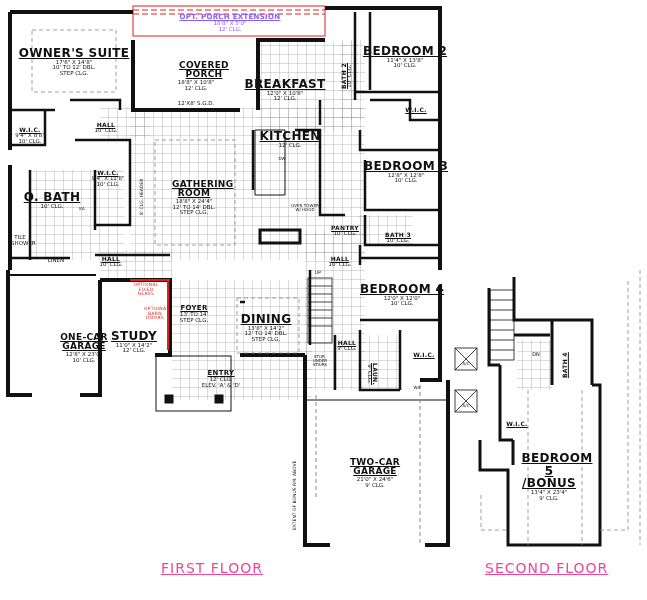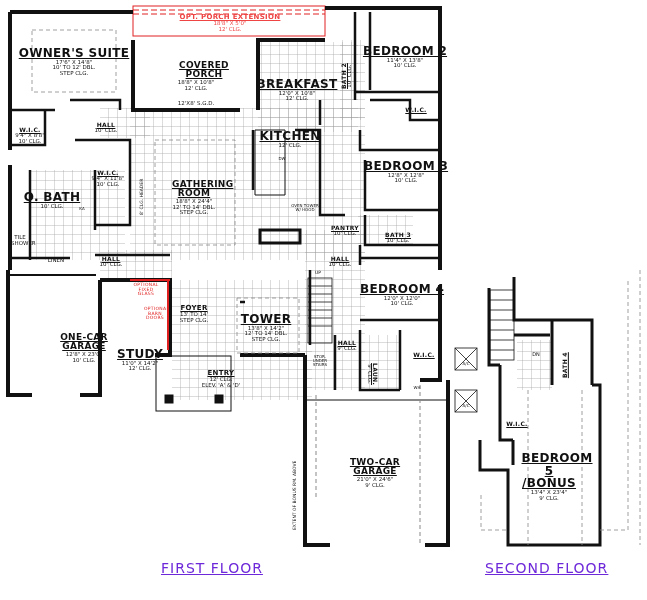--- a/index.html
+++ b/index.html
@@ -3,25 +3,25 @@
 <meta charset="utf-8">
 <style>
   html,body{margin:0;padding:0;background:#fff;}
   body{width:647px;height:600px;position:relative;overflow:hidden;font-family:"DejaVu Sans",sans-serif;}
   #plan{position:absolute;left:0;top:0;width:647px;height:600px;}
   .lbl{position:absolute;text-align:center;color:#111;line-height:1.05;white-space:nowrap;transform:translateX(-50%);}
   .lbl .t{display:block;font-size:12px;font-weight:bold;letter-spacing:0.3px;text-decoration:underline;}
   .lbl .d{display:block;font-size:5.5px;}
   .lbl.big .t{font-size:9px;}
   .lbl.small .t{font-size:6px;}
-  .lbl.red{color:#ef4444;}
+  .lbl.red{color:#8b5cf6;}
   .lbl.red .t{font-size:7px;}
   .lbl.redsm{color:#e02020;}
   .lbl.redsm .t{font-size:4.5px;text-decoration:none;font-weight:normal;}
-  .floor-title{position:absolute;font-size:14px;letter-spacing:1px;text-decoration:underline;color:#6d28d9;font-family:"DejaVu Sans",sans-serif;}
+  .floor-title{position:absolute;font-size:14px;letter-spacing:1px;text-decoration:underline;color:#ec4899;font-family:"DejaVu Sans",sans-serif;}
   .vert{position:absolute;font-size:4.5px;color:#111;transform-origin:left top;white-space:nowrap;}
 </style>
 </head>
 <body>
 
 <svg id="plan" viewBox="0 0 647 600" xmlns="http://www.w3.org/2000/svg">
   <defs>
     <pattern id="tile" width="9" height="9" patternUnits="userSpaceOnUse">
       <path d="M9 0 L0 0 0 9" fill="none" stroke="#9a9a9a" stroke-width="0.7"></path>
     </pattern>
@@ -187,21 +187,21 @@
     <span class="d">STEP CLG.</span>
   </div>
 
   <div class="lbl big" style="left:196px;top:61px;">
     <span class="t" style="width:60px;white-space:normal;margin-left:16px;">COVERED PORCH</span>
     <span class="d">18'8" X 10'8"</span>
     <span class="d">12' CLG.</span>
     <span class="d" style="margin-top:10px;">12'X8' S.G.D.</span>
   </div>
 
-  <div class="lbl" style="left:297px;top:78px;">
+  <div class="lbl" style="left:285px;top:78px;">
     <span class="t">BREAKFAST</span>
     <span class="d">12'0" X 10'8"</span>
     <span class="d">12' CLG.</span>
   </div>
 
   <div class="lbl" style="left:405px;top:45px;">
     <span class="t">BEDROOM 2</span>
     <span class="d">11'4" X 13'8"</span>
     <span class="d">10' CLG.</span>
   </div>
@@ -288,34 +288,34 @@
     <span class="d">12'0" X 12'0"</span>
     <span class="d">10' CLG.</span>
   </div>
 
   <div class="lbl big" style="left:52px;top:333px;margin-left:32px;">
     <span class="t" style="width:55px;white-space:normal;">ONE-CAR GARAGE</span>
     <span class="d">12'8" X 23'0"</span>
     <span class="d">10' CLG.</span>
   </div>
 
-  <div class="lbl" style="left:140px;top:330px;margin-top:18px;">
+  <div class="lbl" style="left:134px;top:330px;">
     <span class="t">STUDY</span>
     <span class="d">11'0" X 14'2"</span>
     <span class="d">12' CLG.</span>
   </div>
 
   <div class="lbl small" style="left:194px;top:305px;">
     <span class="t" style="font-size:7px;">FOYER</span>
     <span class="d">13' TO 14'</span>
     <span class="d">STEP CLG.</span>
   </div>
 
   <div class="lbl" style="left:266px;top:313px;">
-    <span class="t">TOWER</span>
+    <span class="t">DINING</span>
     <span class="d">13'8" X 14'2"</span>
     <span class="d">12' TO 14' DBL.</span>
     <span class="d">STEP CLG.</span>
   </div>
 
   <div class="lbl small" style="left:347px;top:340px;">
     <span class="t">HALL</span>
     <span class="d">9' CLG.</span>
   </div>
 

